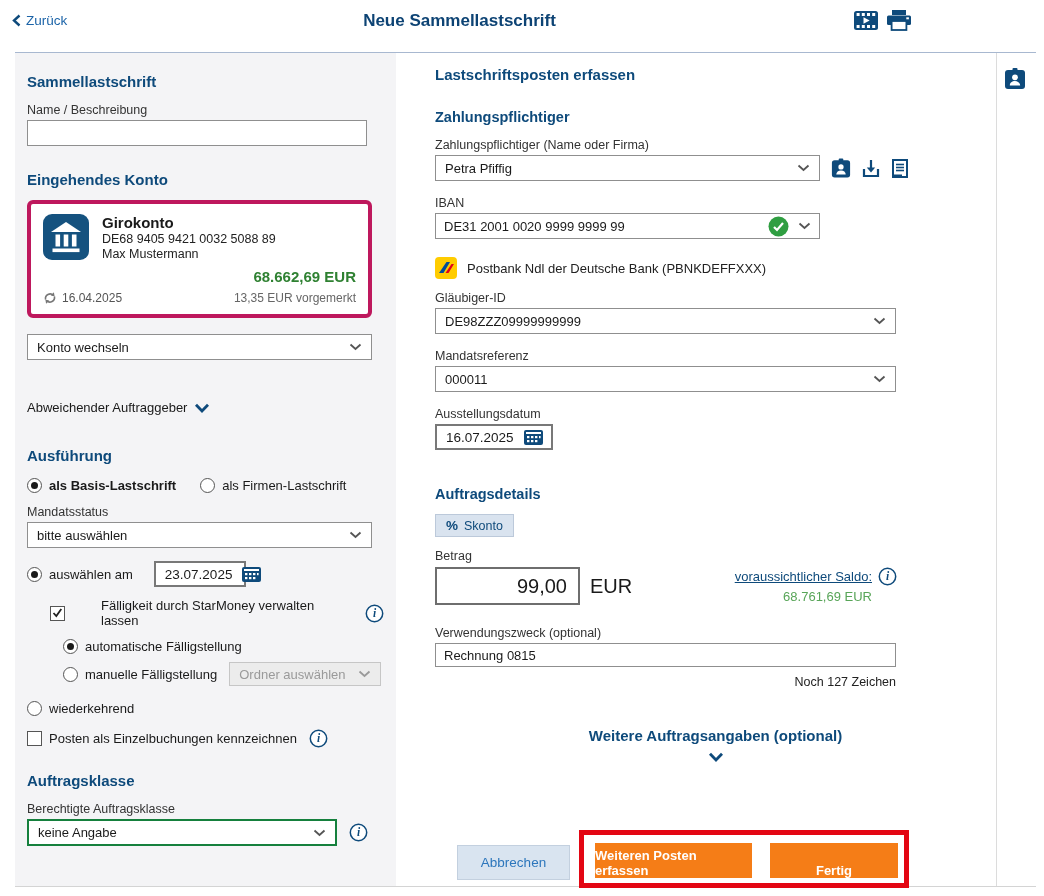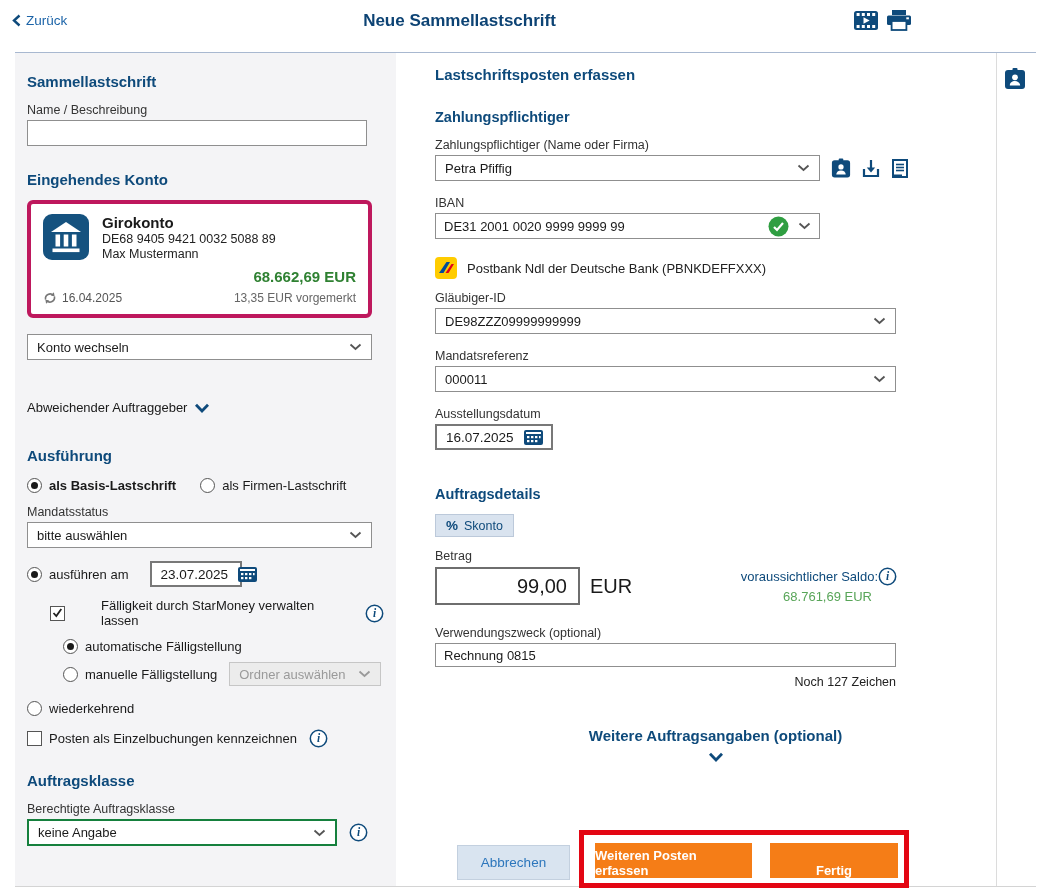--- a/index.html
+++ b/index.html
@@ -69,22 +69,22 @@
   .combo .txt { flex:1 1 auto; }
   .bank-row { display:flex; align-items:center; gap:10px; font-size:13px; color:#222; }
   .skonto-btn { display:inline-flex; align-items:center; gap:6px; height:23px; padding:0 10px;
                 background:#d9e3ef; border:1px solid #bcc9da; color:#0e4a7b; font-size:12.5px; cursor:pointer; }
   .skonto-btn .pct { font-weight:bold; font-size:13.5px; }
   .amount-row { position:relative; margin-top:3px; height:40px; display:flex; align-items:center; }
   .amount-input { width:145px; height:38px; border:2px solid #6e6e6e; background:#fff; text-align:right;
                   font-size:20px; color:#1a1a1a; padding:0 11px; font-family:inherit; }
   .currency { font-size:20px; color:#1a1a1a; margin-left:10px; }
   .saldo-block { position:absolute; right:99px; top:1px; text-align:right; }
-  .saldo-line1 { display:flex; align-items:center; justify-content:flex-end; 
-                 font-size:13px; color:#0e4a7b; }
+  .saldo-line1 { display:flex; align-items:center; justify-content:flex-end; gap:6px;
+                 font-size:13px; color:#0e4a7b;text-decoration:underline; }
   .saldo-value { font-size:13px; color:#58a558; margin-top:3px; padding-right:25px; }
   .chars-left { width:461px; text-align:right; font-size:12.5px; color:#222; margin-top:8px; }
   .more-row { display:flex; align-items:center; gap:8px; font-size:15px; font-weight:bold;
               color:#0e4a7b; cursor:pointer;flex-direction:column; }
 
   
   .btn-cancel { position:absolute; left:457px; top:845px; width:113px; height:35px;
                 background:#d9e4f0; border:1px solid #c3d0df; color:#2c76bc; font-size:13.5px;
                 display:flex; align-items:center; justify-content:center; cursor:pointer; }
   .annotation { position:absolute; left:579px; top:830px; width:330px; height:58px;
@@ -237,21 +237,21 @@
       <span style="display:inline-flex">
         <svg width="13" height="8" viewBox="0 0 13 8">
             <polyline points="1.5,1.5 6.5,6 11.5,1.5" fill="none" stroke="#555" stroke-width="1.8"></polyline>
           </svg>
       </span>
     </div>
 
     <div class="row mt13">
       <div class="opt">
         <span class="radio checked"></span>
-        <span>ausführen am</span>
+        <span>auswählen am</span>
       </div>
       <div class="datebox" style="margin-left:21px; width:92px">
         <span>23.07.2025</span>
         <span style="display:inline-flex">
           <svg width="19" height="15" viewBox="0 0 19 15">
             <rect width="19" height="15" rx="2" fill="#0e4a7b"></rect>
             <rect x="2" y="2" width="15" height="2" fill="#fff"></rect>
             <g fill="#fff">
               <rect x="3" y="6" width="2.4" height="2.2"></rect>
                 <rect x="7" y="6" width="2.4" height="2.2"></rect>

